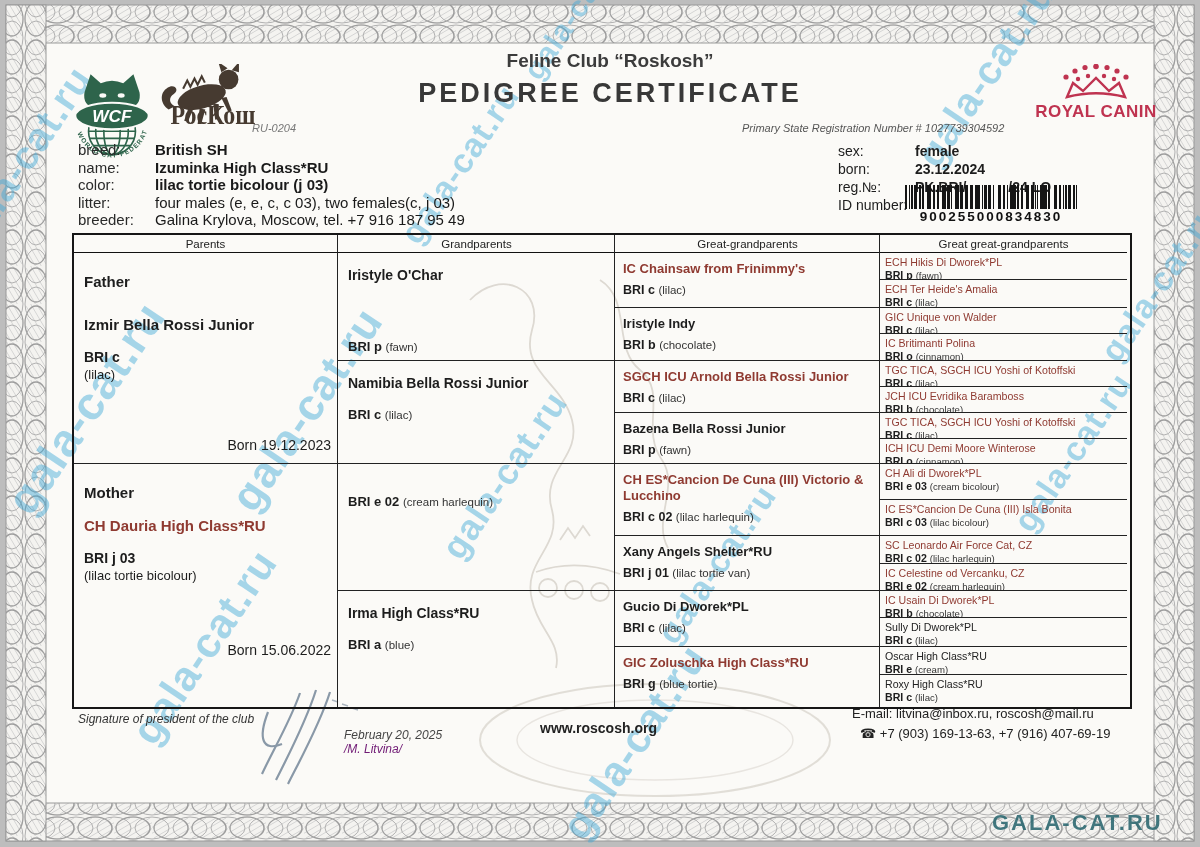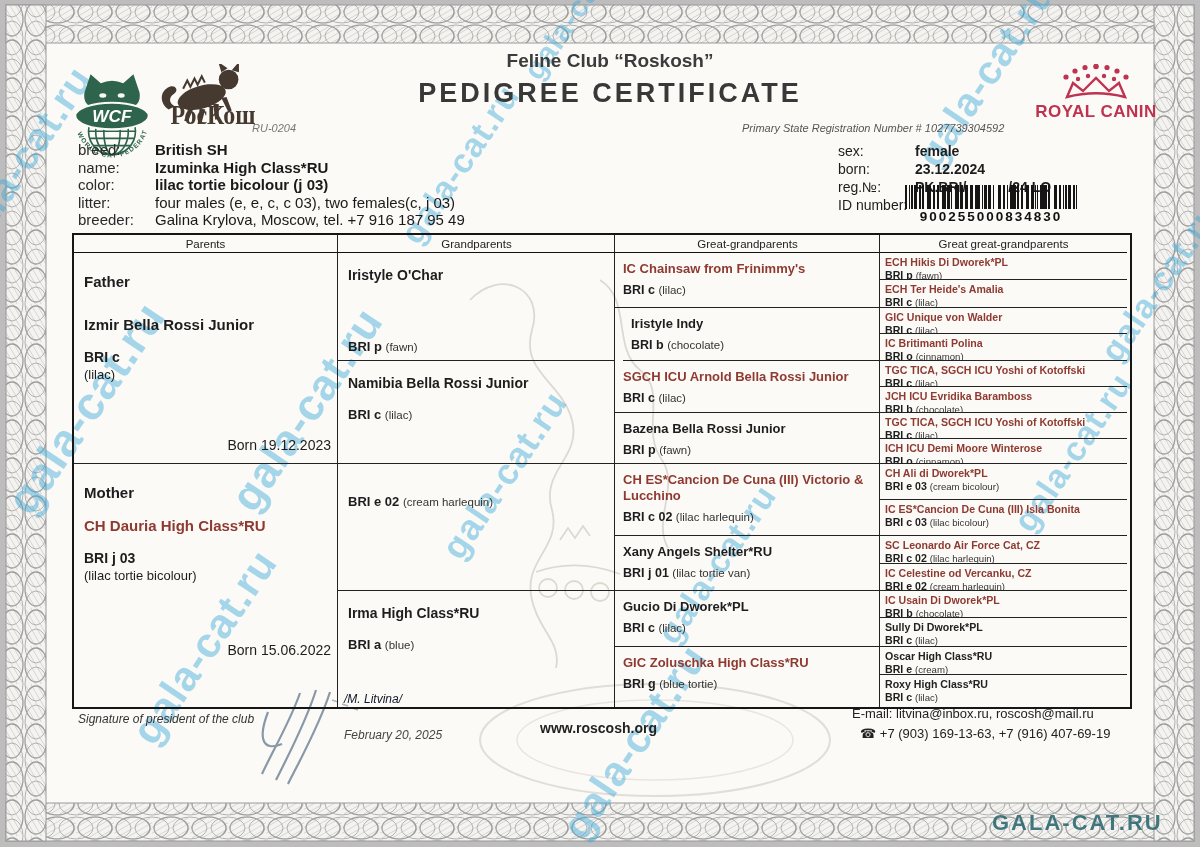--- a/index.html
+++ b/index.html
@@ -66,28 +66,28 @@
   .born{margin-top:auto;align-self:flex-end;font-size:14px;padding:0 6px 10px 0;}
   .born.mother{padding-bottom:46px;}
   .g2cell{padding:14px 10px 0;}
   .g2name{font-size:14px;font-weight:bold;}
   .g2ems{font-size:13px;font-weight:bold;margin-top:16px;}
   .g3cell{padding:8px 8px 0;}
   .g3name{font-size:13px;font-weight:bold;line-height:16px;}
   .g3ems{font-size:12.5px;font-weight:bold;margin-top:6px;}
   .emscol{font-weight:normal;font-size:11.5px;color:#333;}
   .g4cell{padding:3px 5px 0;}
-  .gname{display:block;font-size:10.6px;font-weight:bold;line-height:12.5px;white-space:nowrap;color:#222;}
+  .gname{display:block;font-size:10.6px;font-weight:normal;line-height:12.5px;white-space:nowrap;color:#222;}
   .gems{font-size:10.6px;font-weight:bold;line-height:12px;white-space:nowrap;}
   .gcol{font-size:9.6px;font-weight:normal;color:#333;}
   .red{color:var(--accent-red);}
 
   
   .sig-label{position:absolute;left:78px;top:712px;font-size:12px;font-style:italic;color:#333;}
-  .signed-by{position:absolute;left:344px;top:692px;font-size:12px;font-style:italic;color:#0f172a;}
+  .signed-by{position:absolute;left:344px;top:742px;font-size:12px;font-style:italic;color:#701a75;}
   .sign-date{position:absolute;left:344px;top:728px;font-size:12px;font-style:italic;color:#444;}
   .website{position:absolute;left:540px;top:720px;width:200px;text-align:left;font-size:14px;font-weight:bold;color:#222;}
   .email{position:absolute;left:852px;top:706px;font-size:13px;color:#222;}
   .phone{position:absolute;left:860px;top:726px;font-size:13px;color:#222;}
   .corner-stamp{position:absolute;left:992px;top:810px;font-size:22px;font-weight:bold;letter-spacing:2px;
       color:var(--stamp-teal);opacity:.9;text-shadow:0 0 1px #ffffff;}
 </style>
 </head>
 <body>
 
@@ -300,21 +300,21 @@
         <div class="g2ems"><span>BRI a</span> <span class="emscol">(blue)</span></div>
       </div>
     </div>
 
     <div class="pcol c3">
       <div class="hd">Great-grandparents</div>
       <div class="prow g3cell" style="height:55px;">
         <div class="g3name red">IC Chainsaw from Frinimmy's</div>
         <div class="g3ems"><span>BRI c</span> <span class="emscol">(lilac)</span></div>
       </div>
-      <div class="prow g3cell" style="height:53px;margin-left:8px;">
+      <div class="prow g3cell" style="height:53px;">
         <div class="g3name">Iristyle Indy</div>
         <div class="g3ems"><span>BRI b</span> <span class="emscol">(chocolate)</span></div>
       </div>
       <div class="prow g3cell" style="height:52px;">
         <div class="g3name red">SGCH ICU Arnold Bella Rossi Junior</div>
         <div class="g3ems"><span>BRI c</span> <span class="emscol">(lilac)</span></div>
       </div>
       <div class="prow g3cell" style="height:51px;">
         <div class="g3name">Bazena Bella Rossi Junior</div>
         <div class="g3ems"><span>BRI p</span> <span class="emscol">(fawn)</span></div>

